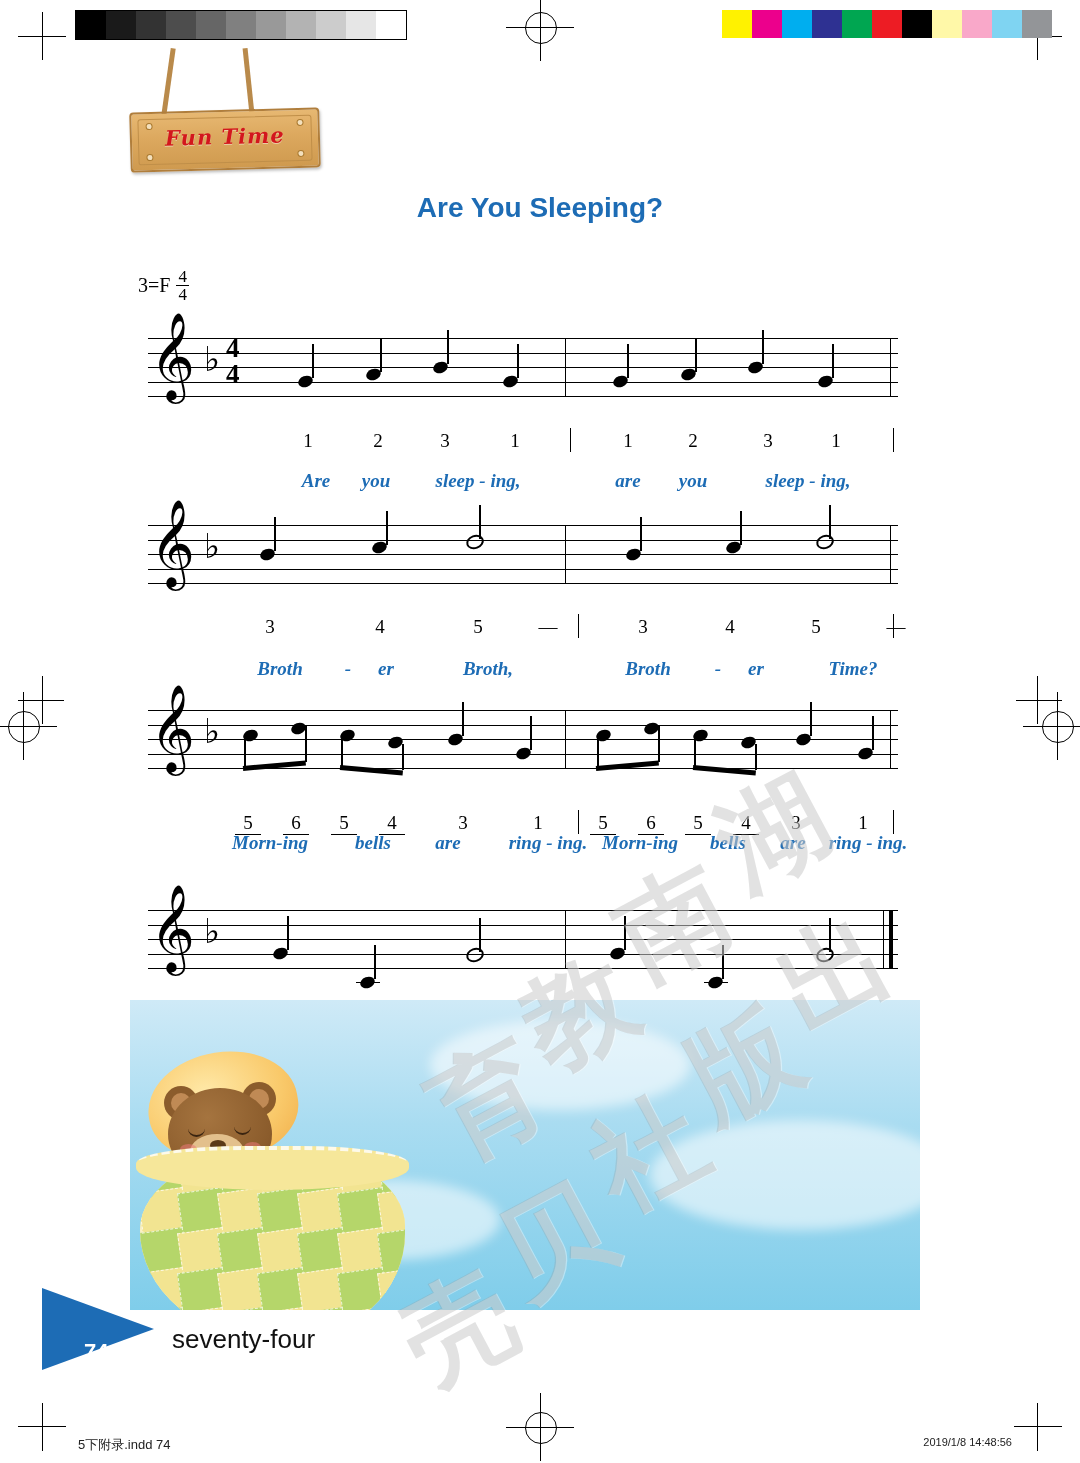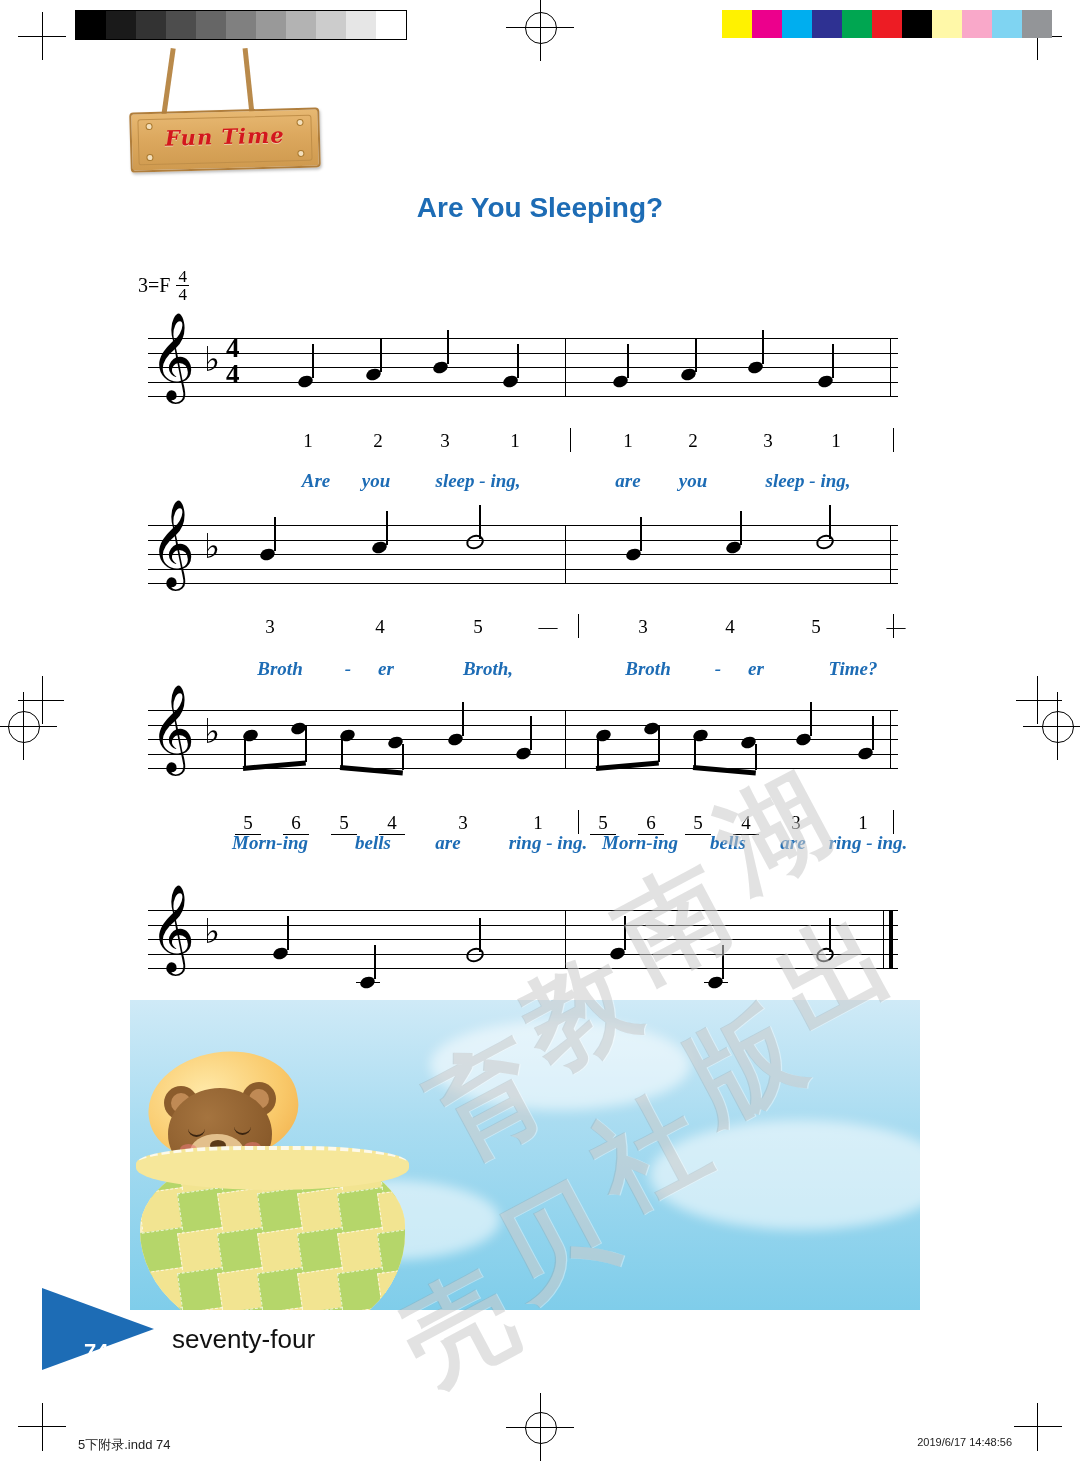--- a/index.html
+++ b/index.html
@@ -870,13 +870,13 @@
     <span class="wm-char" style="left: 205px; top: 310px;">社</span>
     <span class="wm-char" style="left: 110px; top: 398px;">贝</span>
     <span class="wm-char" style="left: 15px; top: 486px;">壳</span>
   </div>
 
 <div class="page-flag2"></div>
 <div class="page-number">74</div>
 <div class="page-word">seventy-four</div>
 
 <div class="footer-left">5下附录.indd  74</div>
-<div class="footer-right">2019/6/17   14:48:56</div>
+<div class="footer-right">2019/1/8   14:48:56</div>
 
 </body></html>

